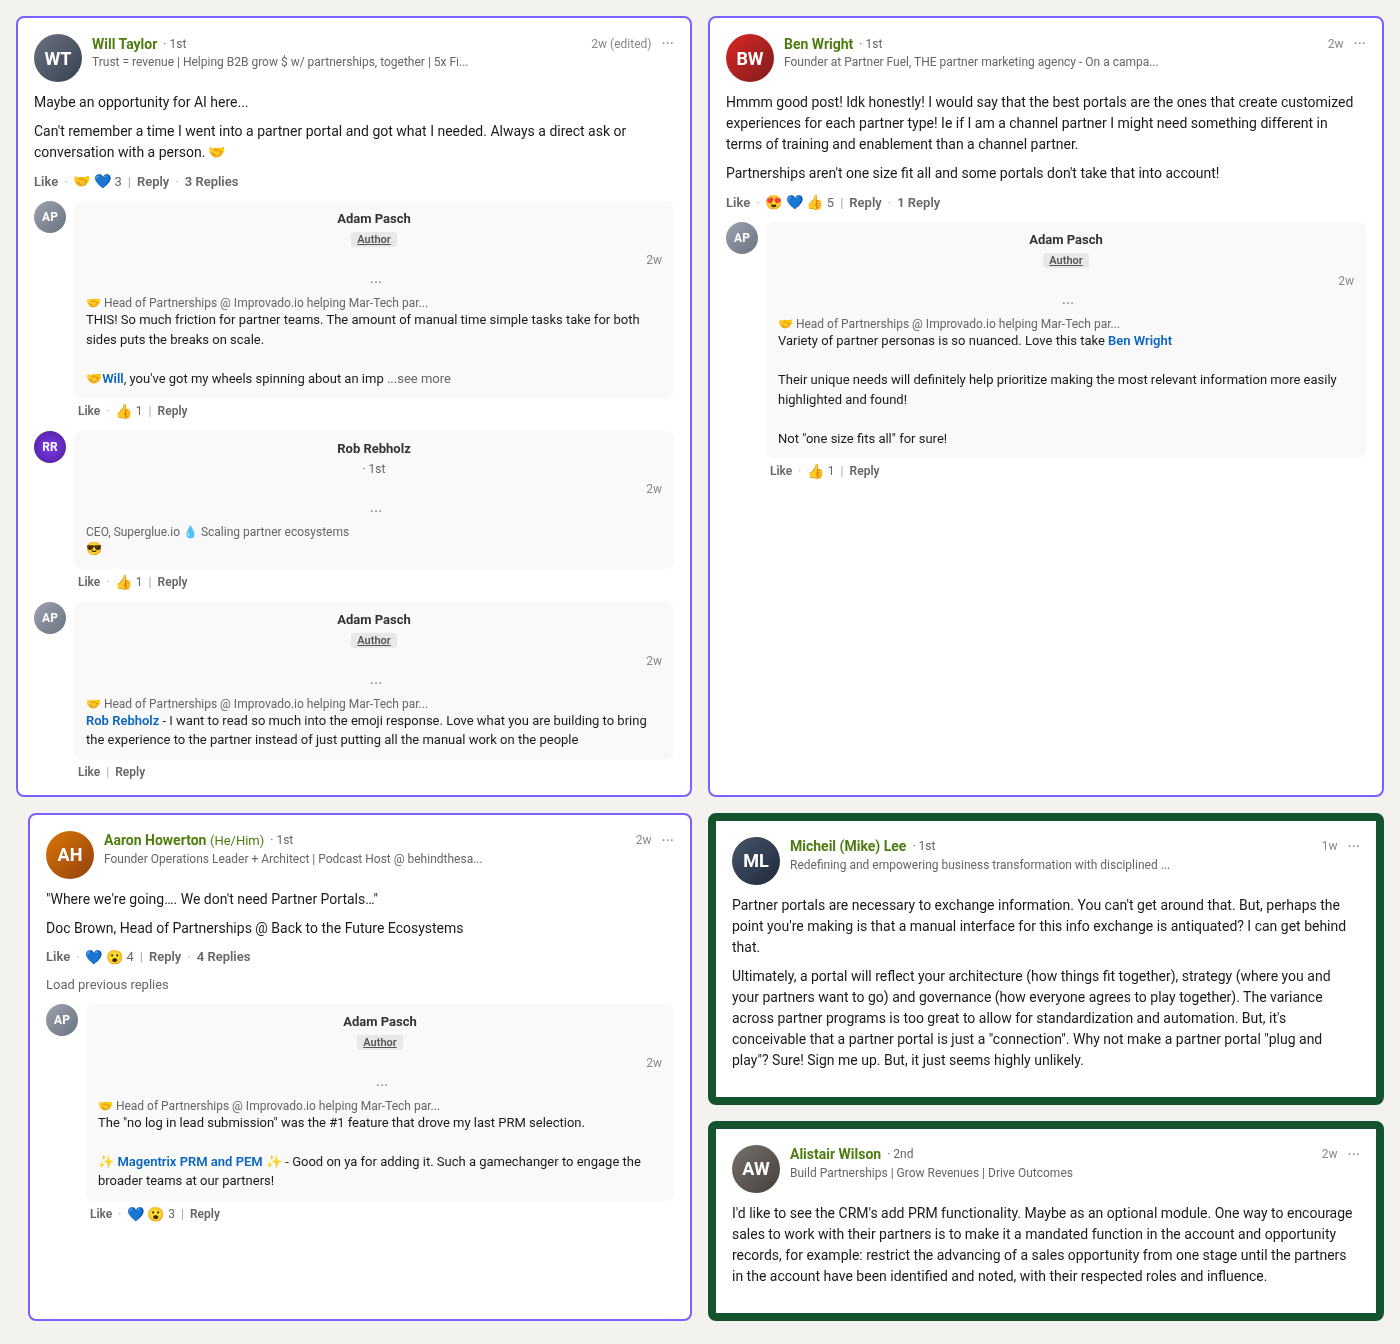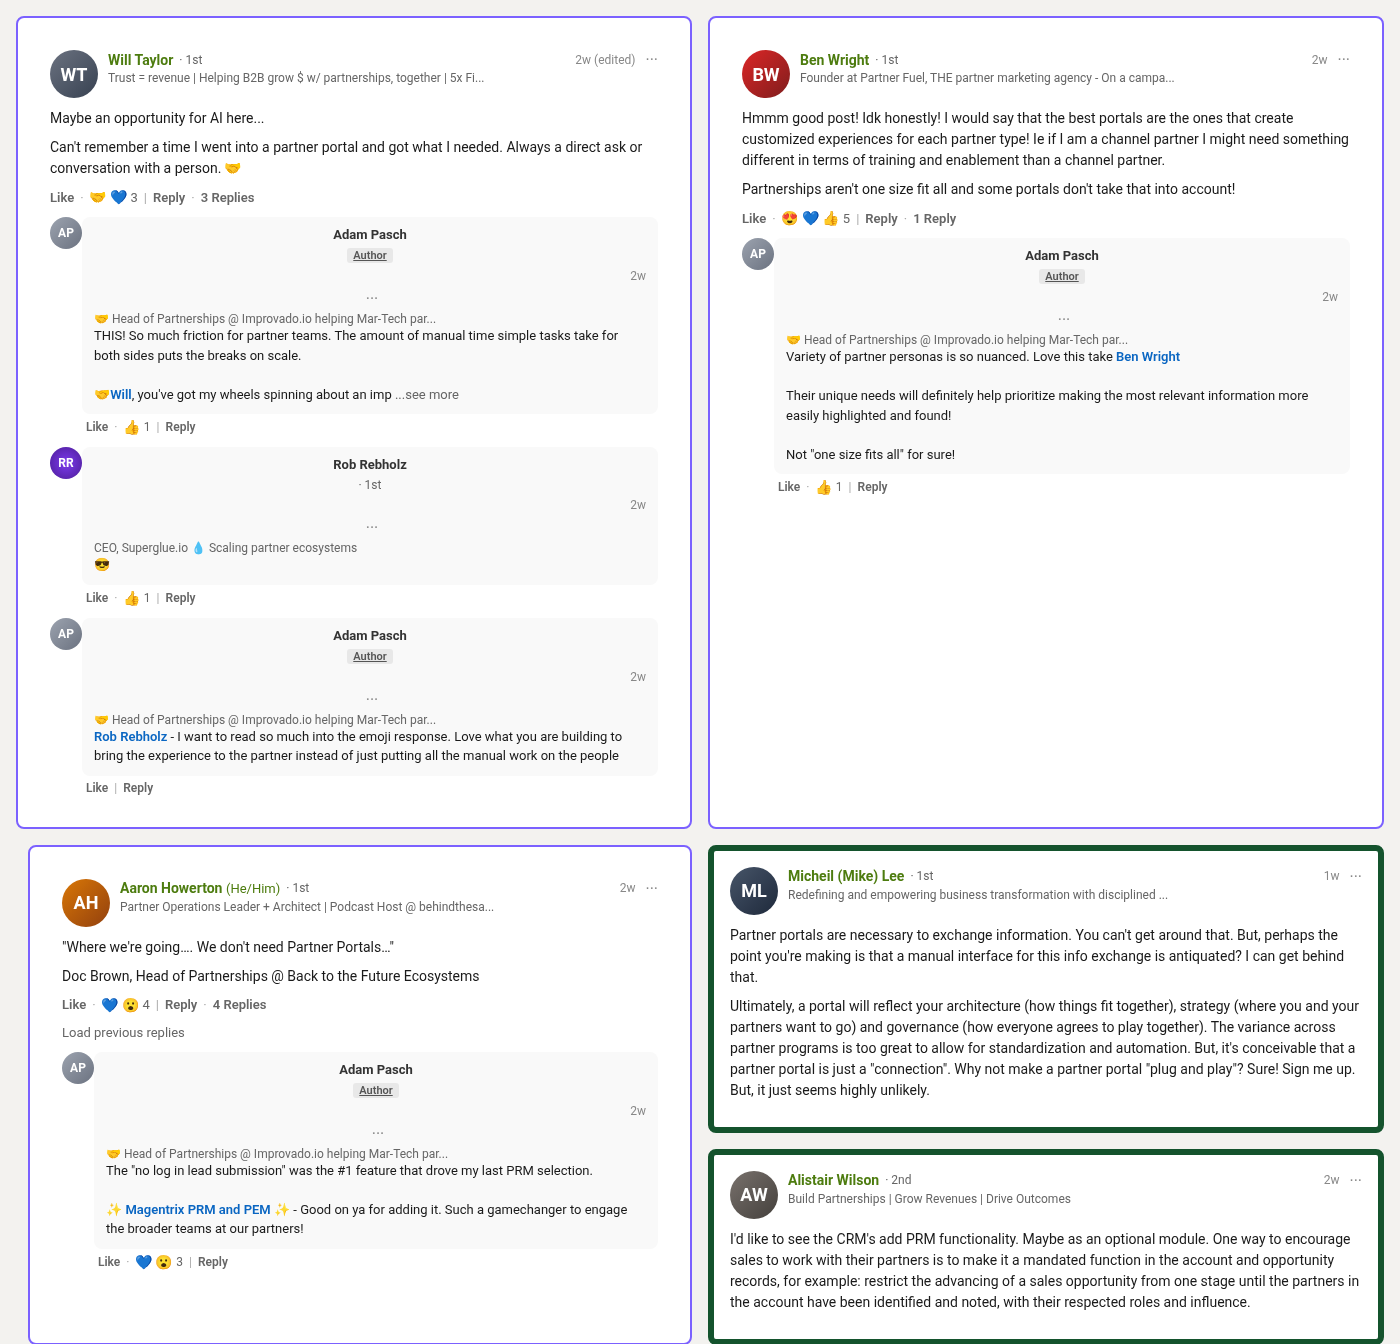--- a/index.html
+++ b/index.html
@@ -14,21 +14,21 @@
       display: grid;
       grid-template-columns: 1fr 1fr;
       grid-template-rows: auto auto;
       gap: 16px;
       max-width: 1400px;
     }
     .card {
       background: #fff;
       border-radius: 8px;
       border: 2px solid #7b61ff;
-      padding: 32px;
+      padding: 16px;
       overflow: hidden;
     }
     .card-top-left { grid-column: 1; grid-row: 1; }
     .card-top-right { grid-column: 2; grid-row: 1; }
     .card-bottom-left { grid-column: 1; grid-row: 2; margin-left: 12px; }
     .card-bottom-right { grid-column: 2; grid-row: 2; display: flex; flex-direction: column; gap: 16px; }
 
     .post-header {
       display: flex;
       align-items: flex-start;
@@ -135,21 +135,21 @@
     }
     .reaction-emoji { font-size: 14px; }
     .dot { color: #aaa; }
 
     .replies-section {
       margin-top: 12px;
       padding-left: 0;
     }
     .reply-item {
       display: flex;
-      gap: 0;
+      gap: 8px;
       margin-top: 12px;
     }
     .reply-body { flex: 1; }
     .reply-content {
       background: #f9f9f9;
       border-radius: 8px;
       padding: 10px 12px;
     }
     .reply-header {
       display: flex;
@@ -184,21 +184,21 @@
     .load-prev {
       font-size: 13px;
       color: #666;
       cursor: pointer;
       margin: 8px 0;
     }
 
     .sub-card {
       background: #fff;
       border-radius: 8px;
-      border: 6px solid #14532d;
+      border: 8px solid #14532d;
       padding: 16px;
     }
   </style>
 </head>
 <body>
 
 <div class="grid">
 
   <div class="card card-top-left">
     <div class="post-header">
@@ -369,21 +369,21 @@
   <div class="card card-bottom-left">
     <div class="post-header">
       <div class="avatar avatar-aaron">AH</div>
       <div class="user-info">
         <div class="user-name-row">
           <span class="user-name">Aaron Howerton <span style="font-weight:400;font-size:13px;">(He/Him)</span></span>
           <span class="degree-badge">· 1st</span>
           <span class="timestamp">2w</span>
           <span class="more-btn">···</span>
         </div>
-        <div class="user-title">Partner Operations Leader + Architect | Podcast Host @ behindthesa...</div>
+        <div class="user-title">Founder Operations Leader + Architect | Podcast Host @ behindthesa...</div>
       </div>
     </div>
     <div class="post-content">
       <p>"Where we're going…. We don't need Partner Portals…"</p>
       <p>Doc Brown, Head of Partnerships @ Back to the Future Ecosystems</p>
     </div>
     <div class="post-actions">
       <span class="action-btn">Like</span>
       <span class="dot">·</span>
       <span class="reactions">

